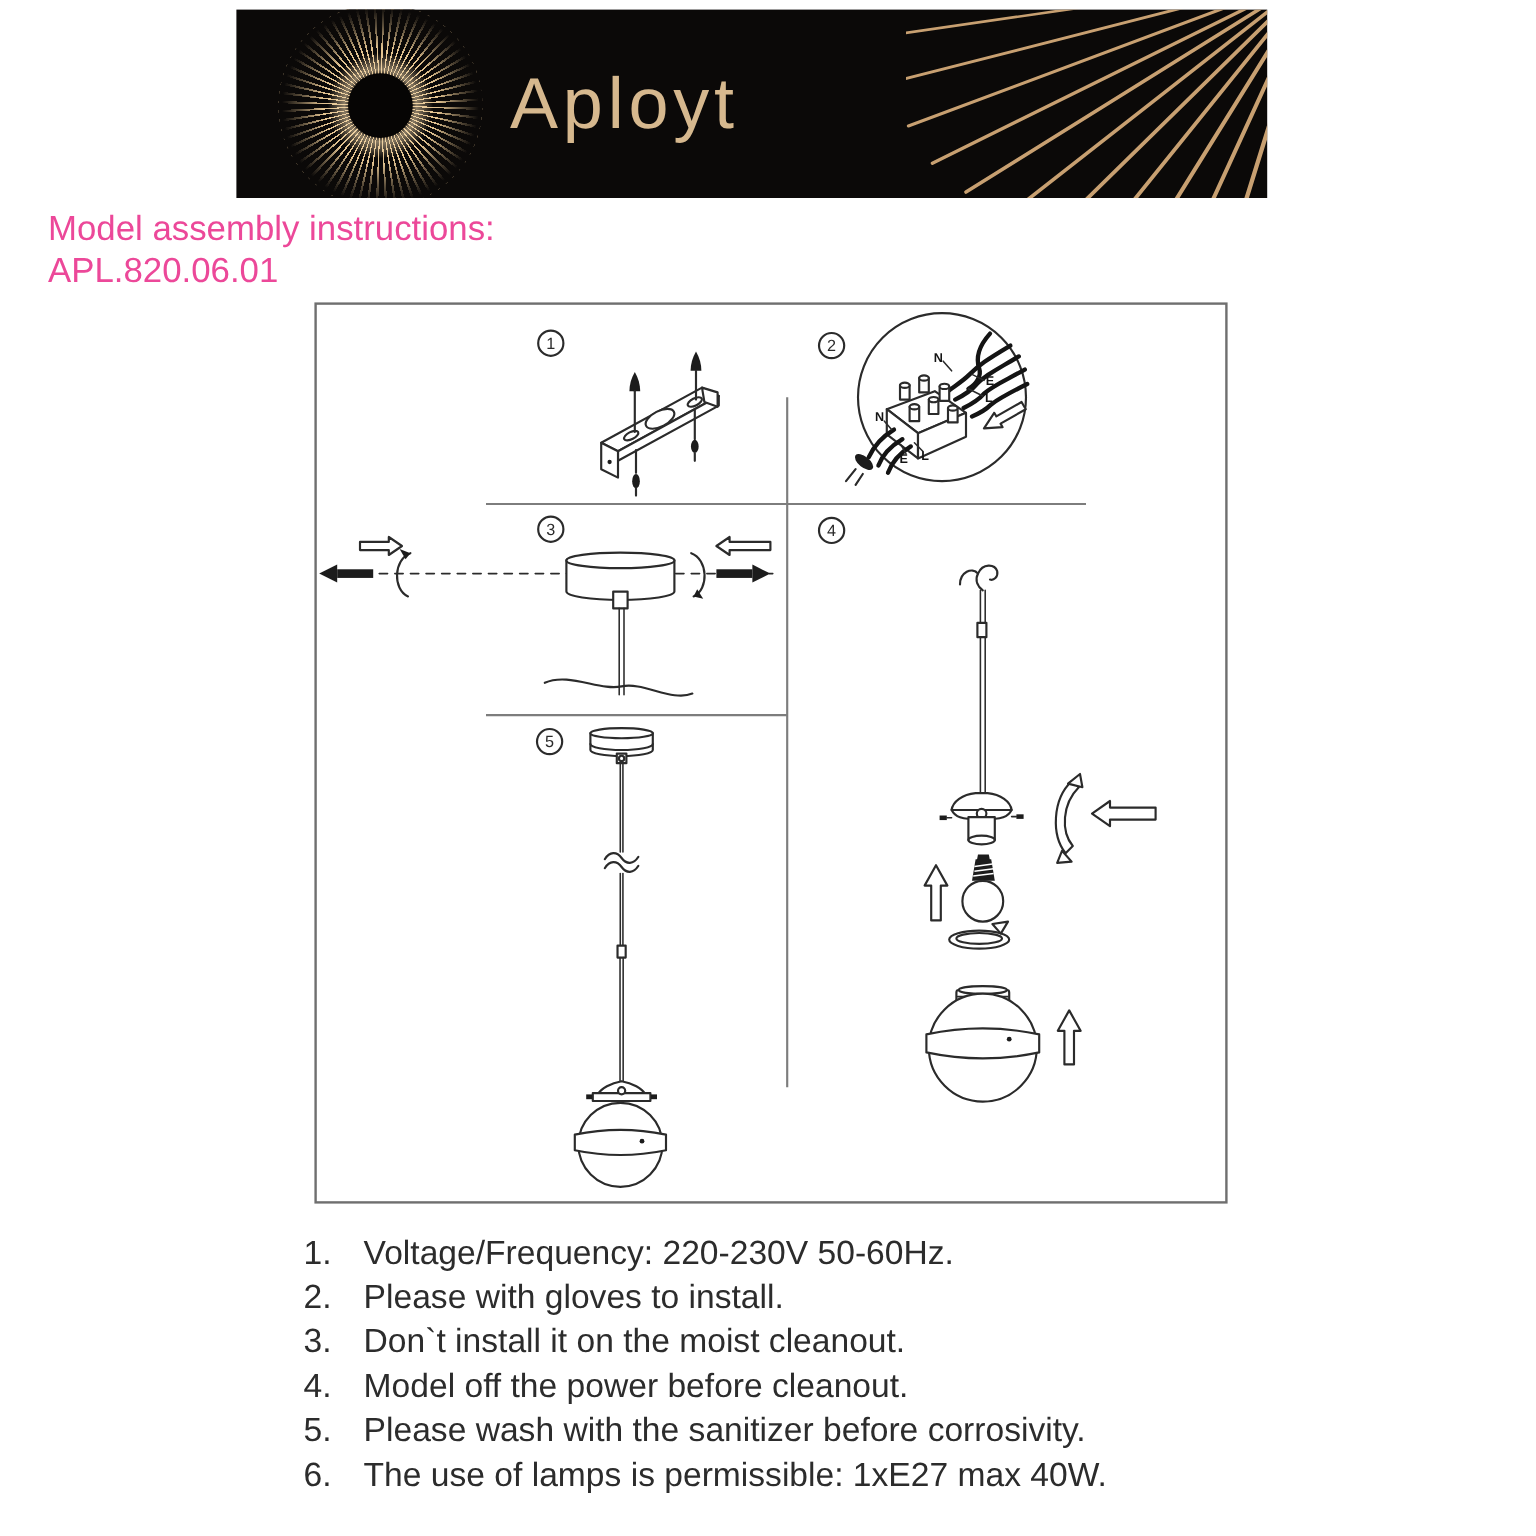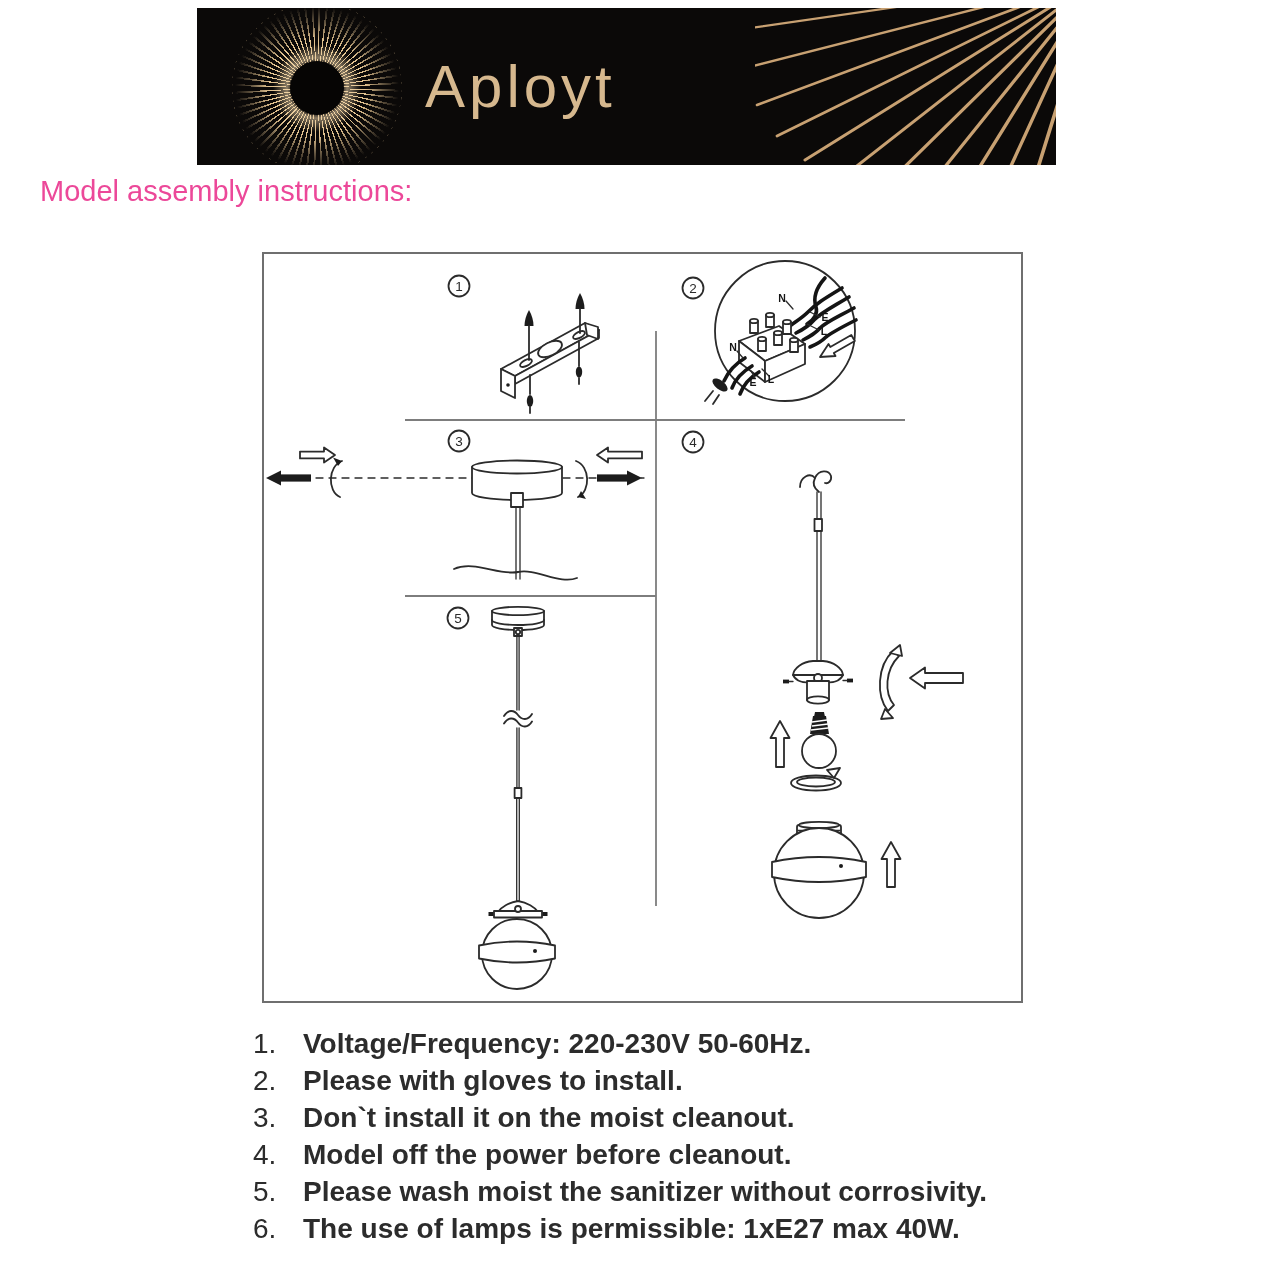--- a/index.html
+++ b/index.html
@@ -29,21 +29,21 @@
   .thick{stroke:#141414;stroke-width:3.6;fill:none;stroke-linecap:round;}
   .thin{stroke-width:1.3;}
   .grid{stroke:#7d7d7d;stroke-width:1.8;}
   text.badge{font-family:"Liberation Sans",sans-serif;font-size:13.5px;fill:#2b2b2b;text-anchor:middle;}
   text.lb{font-family:"Liberation Sans",sans-serif;font-size:10.5px;font-weight:bold;fill:#141414;text-anchor:middle;}
 
   
   .list{position:absolute;left:253px;top:1025px;width:820px;font-size:28px;color:#2c2c2c;}
   .list .row{display:flex;line-height:37px;}
   .list .n{flex:0 0 50px;}
-  .list .t{flex:1;font-weight:bold;}
+  .list .t{flex:1;}
 </style>
 </head>
 <body>
 
 <div class="page">
 
   <header class="banner">
     <div>
       <div class="sunburst"></div>
       <div class="sun-glow"></div>
@@ -65,20 +65,21 @@
         <line x1="342" y1="-30" x2="234" y2="206" stroke-width="3.4"></line>
         <line x1="342" y1="-30" x2="268" y2="208" stroke-width="3.6"></line>
         <line x1="342" y1="-30" x2="300" y2="208" stroke-width="3.6"></line>
         <line x1="342" y1="-30" x2="326" y2="206" stroke-width="3.8"></line>
       </g>
     </svg>
   </header>
 
   <div class="title">
     <div>Model assembly instructions:</div>
+    <div>APL.820.06.01</div>
   </div>
 
   <div class="diagram">
     <svg width="757" height="747" viewBox="0 0 757 747">
 
       <g class="grid">
         <line x1="392" y1="77" x2="392" y2="652"></line>
         <line x1="141" y1="166" x2="641" y2="166"></line>
         <line x1="141" y1="342" x2="392" y2="342"></line>
       </g>
@@ -273,21 +274,21 @@
     <div class="row">
       <span class="n">3.</span>
       <span class="t">Don`t install it on the moist cleanout.</span>
     </div>
     <div class="row">
       <span class="n">4.</span>
       <span class="t">Model off the power before cleanout.</span>
     </div>
     <div class="row">
       <span class="n">5.</span>
-      <span class="t">Please wash moist the sanitizer without corrosivity.</span>
+      <span class="t">Please wash with the sanitizer before corrosivity.</span>
     </div>
     <div class="row">
       <span class="n">6.</span>
       <span class="t">The use of lamps is permissible: 1xE27 max 40W.</span>
     </div>
   </div>
 
 </div>
 
 </body></html>

